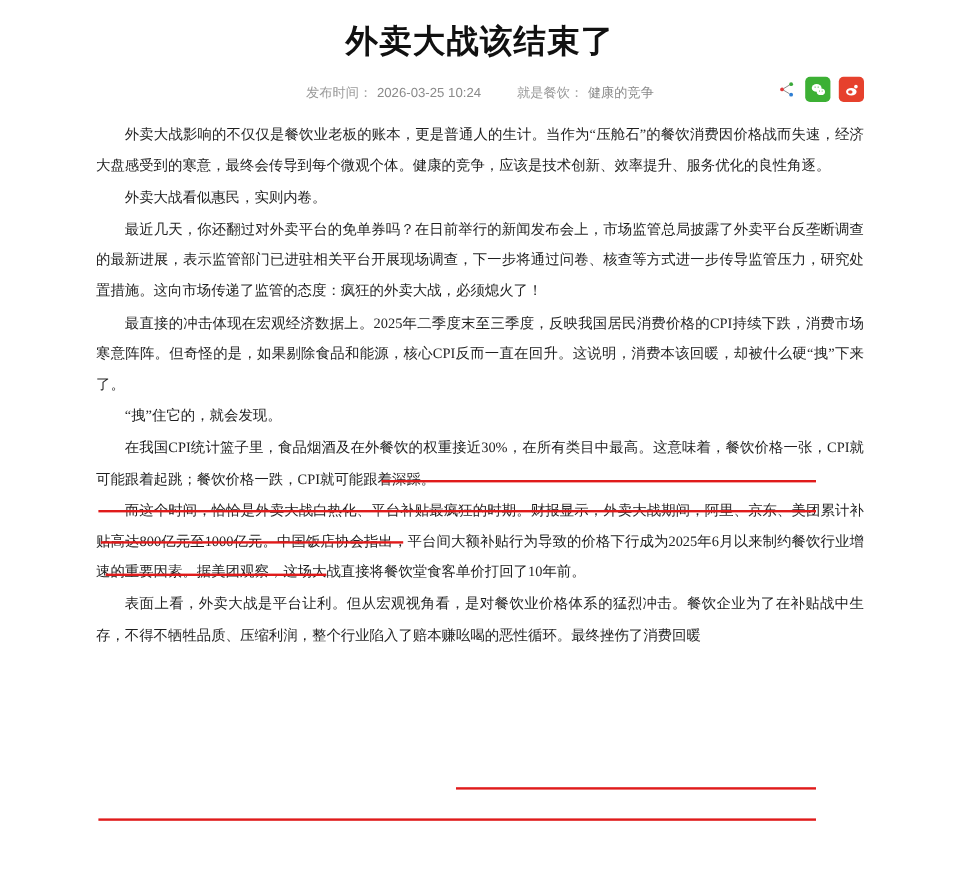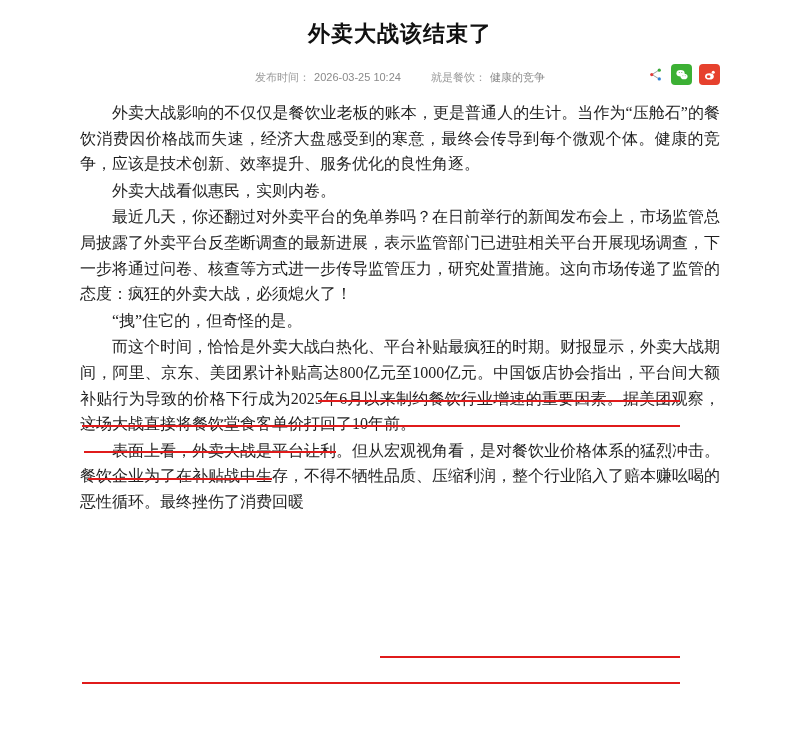--- a/index.html
+++ b/index.html
@@ -20,21 +20,21 @@
     height: 735px;
     background: #ffffff;
   }
   .article {
     width: 640px;
     margin: 0 auto;
     padding-top: 14px;
   }
   .title {
     text-align: center;
-    font-size: 22px;
+    font-size: 27px;
     font-weight: bold;
     color: #111111;
     letter-spacing: 1px;
     line-height: 40px;
     margin: 0 0 10px 0;
     font-family: "Liberation Serif", serif;
   }
   .meta-row {
     display: flex;
     align-items: center;
@@ -78,21 +78,21 @@
     display: inline-flex;
     align-items: center;
     justify-content: center;
   }
   .body-text {
     margin-top: 10px;
     position: relative;
   }
   .para {
     font-family: "Liberation Serif", serif;
-    font-size: 16px;
+    font-size: 12px;
     line-height: 25.6px;
     color: #1f1f1f;
     text-align: justify;
     text-justify: inter-ideograph;
     margin: 0 0 1px 0;
     text-indent: 2em;
   }
   
   .mark {
     position: absolute;
@@ -144,21 +144,23 @@
             <circle cx="17.6" cy="7.2" r="2.6" fill="#ffffff"></circle>
           </svg>
         </span>
       </div>
     </div>
 
     <div class="body-text">
       <p class="para">外卖大战影响的不仅仅是餐饮业老板的账本，更是普通人的生计。当作为“压舱石”的餐饮消费因价格战而失速，经济大盘感受到的寒意，最终会传导到每个微观个体。健康的竞争，应该是技术创新、效率提升、服务优化的良性角逐。</p>
       <p class="para">外卖大战看似惠民，实则内卷。</p>
       <p class="para">最近几天，你还翻过对外卖平台的免单券吗？在日前举行的新闻发布会上，市场监管总局披露了外卖平台反垄断调查的最新进展，表示监管部门已进驻相关平台开展现场调查，下一步将通过问卷、核查等方式进一步传导监管压力，研究处置措施。这向市场传递了监管的态度：疯狂的外卖大战，必须熄火了！</p>
-      <p class="para">“拽”住它的，但奇怪的是。</p>
+      <p class="para">最直接的冲击体现在宏观经济数据上。2025年二季度末至三季度，反映我国居民消费价格的CPI持续下跌，消费市场寒意阵阵。但奇怪的是，如果剔除食品和能源，核心CPI反而一直在回升。这说明，消费本该回暖，却被什么硬“拽”下来了。</p>
+      <p class="para">“拽”住它的，就会发现。</p>
+      <p class="para">在我国CPI统计篮子里，食品烟酒及在外餐饮的权重接近30%，在所有类目中最高。这意味着，餐饮价格一张，CPI就可能跟着起跳；餐饮价格一跌，CPI就可能跟着深踩。</p>
       <p class="para">而这个时间，恰恰是外卖大战白热化、平台补贴最疯狂的时期。财报显示，外卖大战期间，阿里、京东、美团累计补贴高达800亿元至1000亿元。中国饭店协会指出，平台间大额补贴行为导致的价格下行成为2025年6月以来制约餐饮行业增速的重要因素。据美团观察，这场大战直接将餐饮堂食客单价打回了10年前。</p>
       <p class="para">表面上看，外卖大战是平台让利。但从宏观视角看，是对餐饮业价格体系的猛烈冲击。餐饮企业为了在补贴战中生存，不得不牺牲品质、压缩利润，整个行业陷入了赔本赚吆喝的恶性循环。最终挫伤了消费回暖</p>
     </div>
   </div>
 
   <div class="mark" style="left:318px; top:400px; width:362px;"></div>
   <div class="mark" style="left:82px; top:425px; width:598px;"></div>
   <div class="mark" style="left:84px; top:451px; width:252px;"></div>
   <div class="mark" style="left:88px; top:478px; width:184px;"></div>
   <div class="mark" style="left:380px; top:656px; width:300px;"></div>

